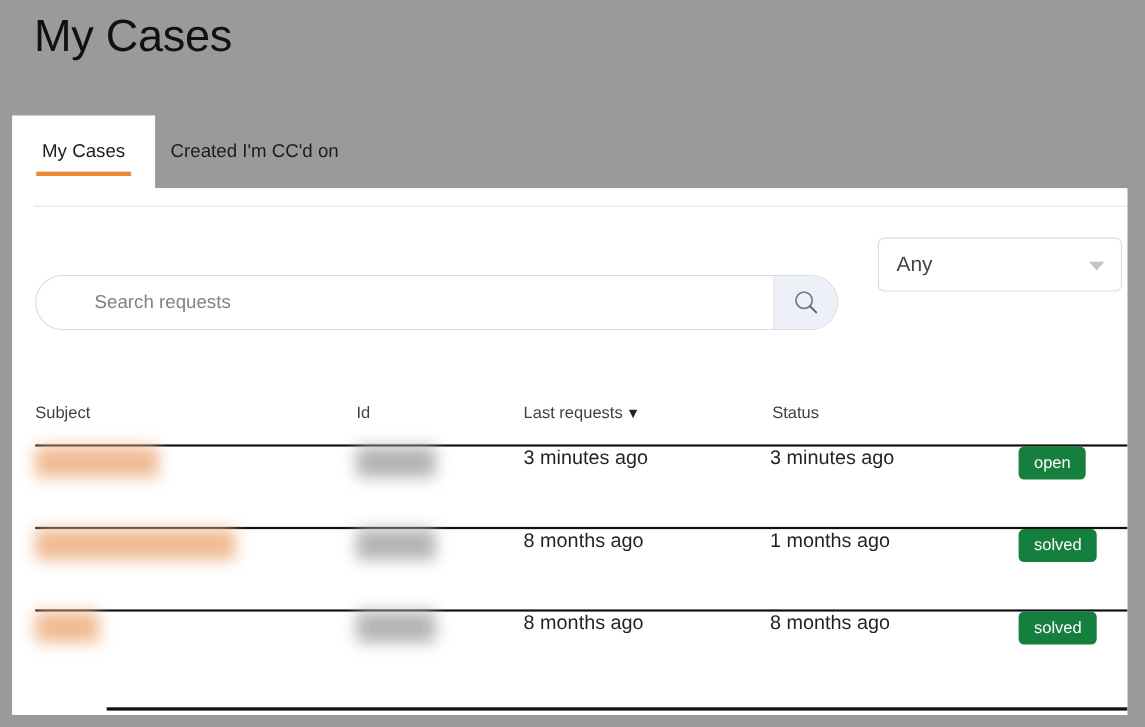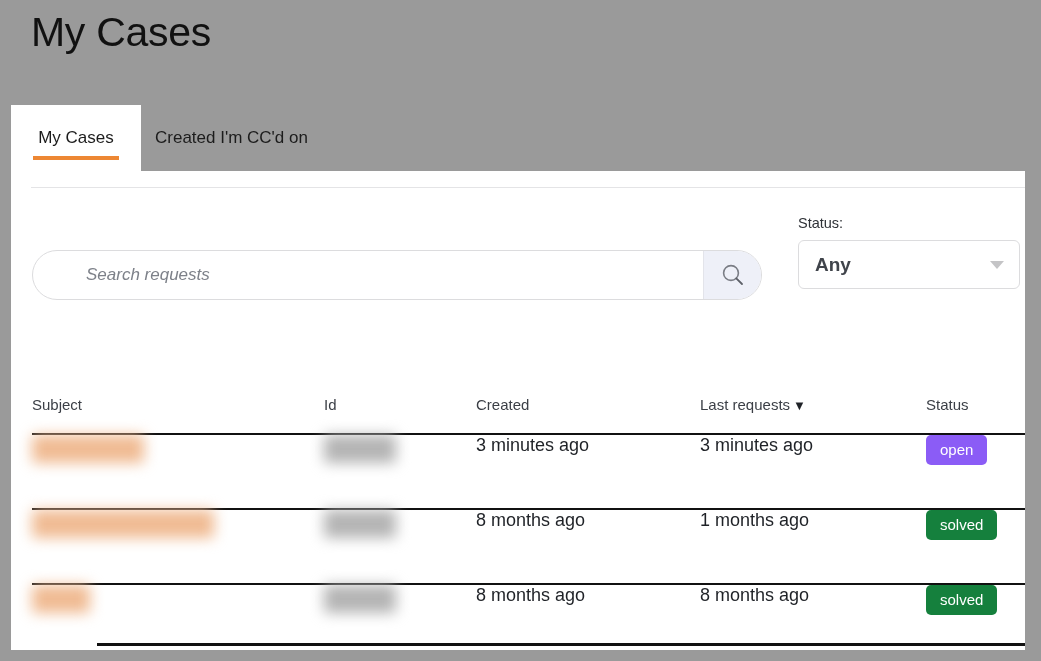--- a/index.html
+++ b/index.html
@@ -112,21 +112,20 @@
   }
   .search-input {
     flex: 1;
     border: 0;
     outline: none;
     background: transparent;
     padding: 0 0 0 53px;
     font-family: "Liberation Sans", sans-serif;
     font-size: 17px;
     color: #4d7c0f;
-    font-style: italic;
   }
   .search-input::placeholder {
     color: #7d8189;
     opacity: 1;
   }
   .search-button {
     width: 58px;
     border: 0;
     border-left: 1px solid #e3e4ea;
     background: #eef0f8;
@@ -155,21 +154,20 @@
     position: relative;
     width: 222px;
     height: 49px;
     border: 1px solid #dcdcde;
     border-radius: 6px;
     box-sizing: border-box;
     background: #ffffff;
     display: flex;
     align-items: center;
     cursor: pointer;
-    font-weight: bold;
   }
   .status-value {
     padding-left: 16px;
     font-size: 19px;
     color: #40444b;
     line-height: 1;
   }
   .status-caret {
     position: absolute;
     right: 15px;
@@ -191,21 +189,20 @@
   }
   .trow {
     display: flex;
     align-items: flex-start;
     box-sizing: border-box;
   }
   .thead {
     height: 45px;
     border-bottom: 2px solid #111111;
     align-items: flex-start;
-    margin-top: 29px;
   }
   .thead .cell {
     font-size: 15px;
     color: #3b3f46;
     padding-top: 6px;
   }
   .tbody-row {
     height: 75px;
     border-bottom: 2px solid #111111;
   }
@@ -236,21 +233,21 @@
 
   .badge {
     display: inline-block;
     padding: 7px 14px 8px;
     border-radius: 5px;
     color: #ffffff;
     font-size: 15px;
     line-height: 1;
     white-space: nowrap;
   }
-  .badge-open { background: #8b5cf6; }
+  .badge-open { background: #15803d; }
   .badge-solved { background: #15803d; }
 
   .card-bottomline {
     position: absolute;
     left: 86px;
     right: 0;
     bottom: 4px;
     height: 3px;
     background: #111111;
   }
@@ -282,35 +279,33 @@
         <span>
           <svg width="26" height="26" viewBox="0 0 26 26" fill="none">
             <circle cx="11" cy="11" r="7.4" stroke="#7a7d85" stroke-width="1.6"></circle>
             <line x1="16.3" y1="16.3" x2="22" y2="22" stroke="#5d6068" stroke-width="1.8" stroke-linecap="round"></line>
           </svg>
         </span>
       </button>
     </div>
 
     <div class="status-block">
-      <div class="status-label">Status:</div>
       <div class="status-select">
         <span class="status-value">Any</span>
         <span class="status-caret"></span>
       </div>
     </div>
 
   </div>
 
   <div class="table">
 
     <div class="trow thead">
       <div class="cell c-subject">Subject</div>
       <div class="cell c-id">Id</div>
-      <div class="cell c-created">Created</div>
       <div class="cell c-activity">
         <span>Last requests</span><span class="sort-arrow">▼</span>
       </div>
       <div class="cell c-status">Status</div>
     </div>
 
     <div class="trow tbody-row">
       <div class="cell c-subject">
         <div class="redact redact-subject" style="width:112px"></div>
       </div>

